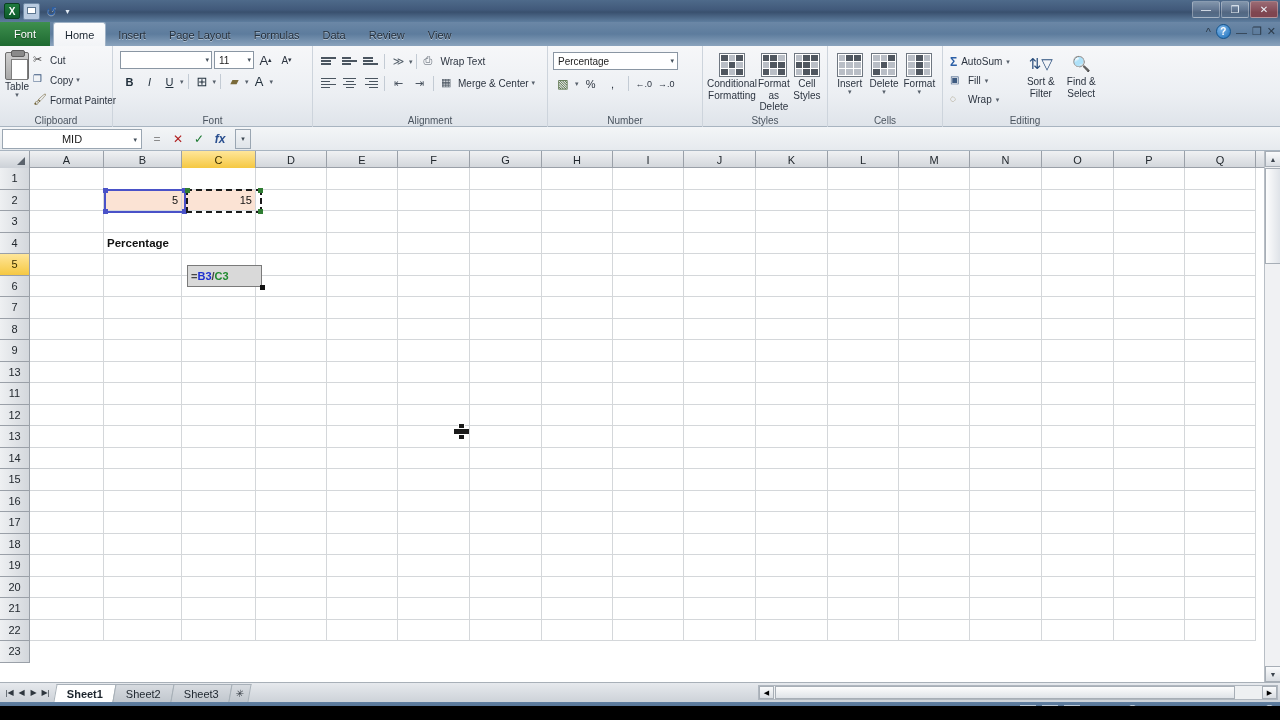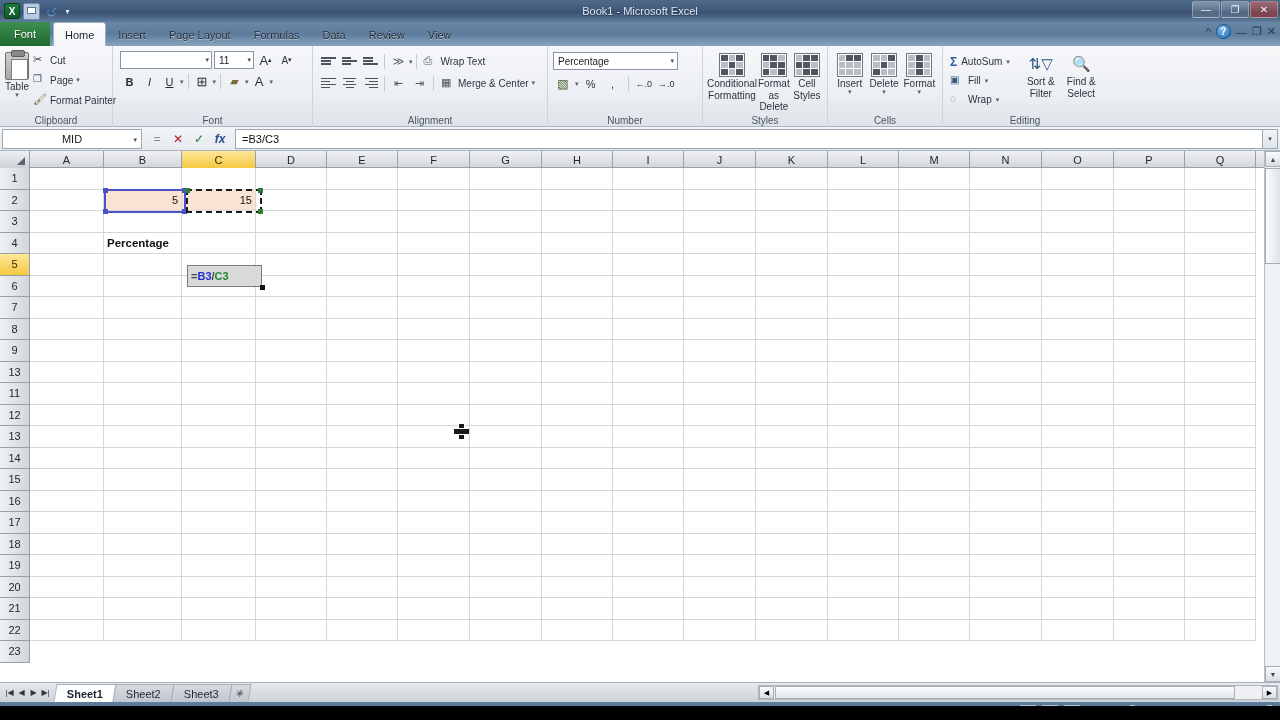--- a/index.html
+++ b/index.html
@@ -320,21 +320,20 @@
 
   <div class="titlebar">
     <div class="qat">
       <div class="xl-logo">X</div>
       <div class="qat-ico save-ico">
           <div class="inner"></div>
         </div>
       <div class="qat-ico undo-ico">↺</div>
       <div class="qat-caret">▾</div>
     </div>
-    <div class="title">Book1 - Microsoft Excel</div>
     <div class="winbtns">
       <div class="winbtn">—</div>
       <div class="winbtn">❐</div>
       <div class="winbtn close">✕</div>
     </div>
   </div>
 
   <div class="tabbar">
     <div class="tabs">
       <div class="tab file">Font</div>
@@ -364,21 +363,21 @@
           <div class="cap">Table</div>
           <div class="caret">▾</div>
         </div>
         <div class="smallcol">
           <div class="smallbtn">
             <span class="ico ic-scissors">✂</span>
             <span>Cut</span>
           </div>
           <div class="smallbtn">
             <span class="ico ic-copy">❐</span>
-            <span>Page</span>
+            <span>Copy</span>
             <span class="caret">▾</span>
           </div>
           <div class="smallbtn">
             <span class="ico ic-brush">🖌</span>
             <span>Format Painter</span>
           </div>
         </div>
       </div>
       <div class="grp-label">Clipboard</div>
     </div>
@@ -666,23 +665,20 @@
   <div class="fbar">
     <div class="namebox">
       <span>MID</span>
       <span class="ddcaret">▾</span>
     </div>
     <div class="fbar-btns">
       <span class="fbb eq">=</span>
       <span class="fbb x">✕</span>
       <span class="fbb chk">✓</span>
       <span class="fbb fx">fx</span>
-    </div>
-    <div class="finput">
-      <span>=B3/C3</span>
     </div>
     <div class="fbar-expand">▾</div>
   </div>
 
   <div class="gridwrap">
 
     <div class="colhdr">
       <div class="corner"></div>
       <div class="ch" style="width:74px">A</div>
       <div class="ch" style="width:78px">B</div>

